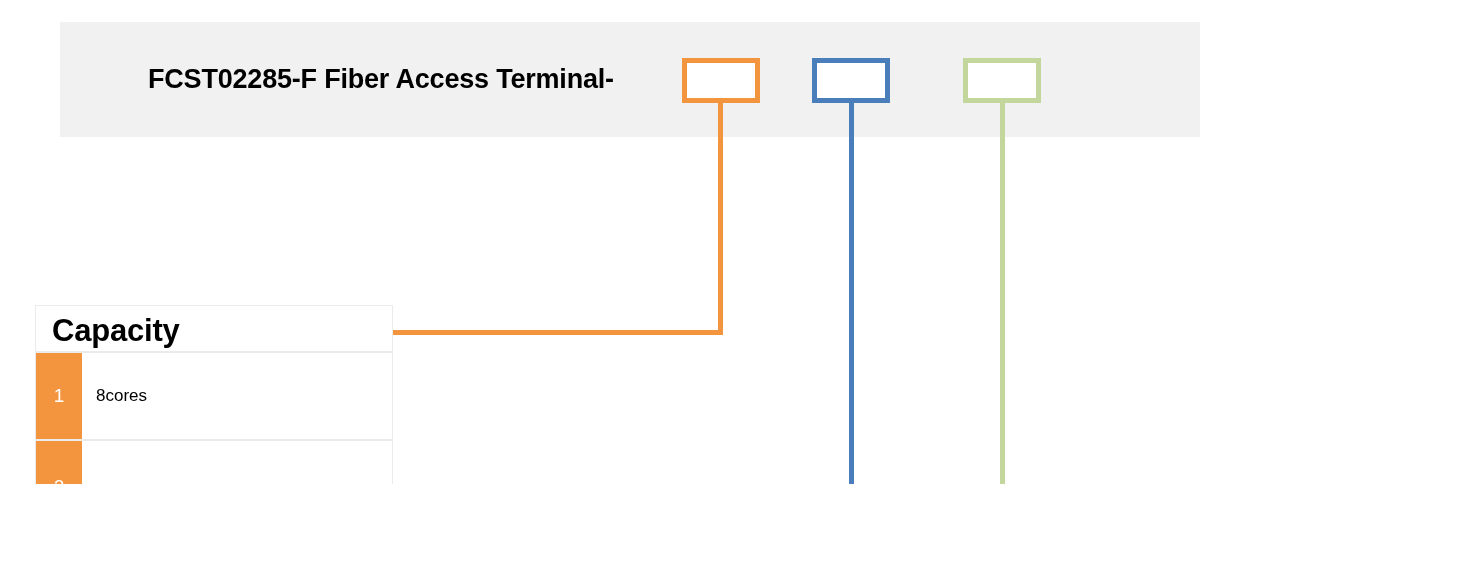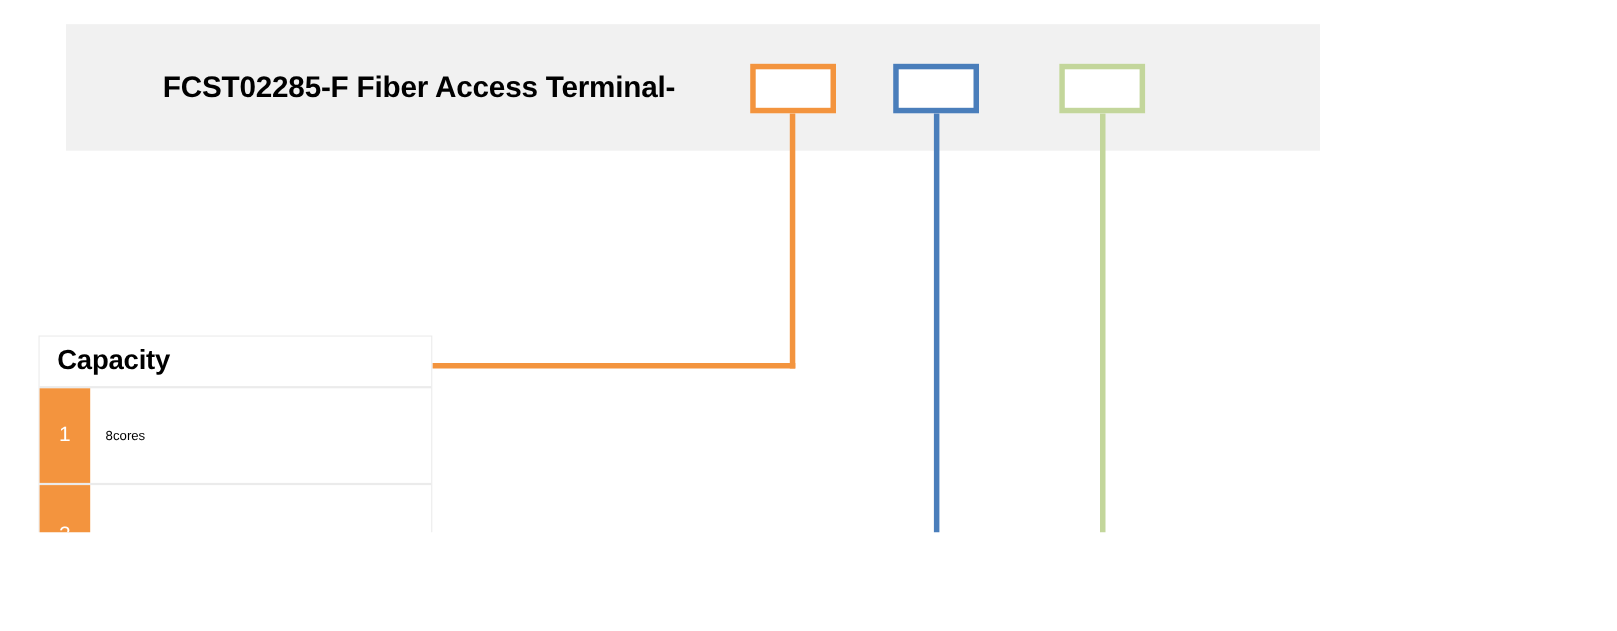--- a/index.html
+++ b/index.html
@@ -114,21 +114,21 @@
   .cap-head {
     position: relative;
     height: 47px;
     border-bottom: 2px solid #ebebeb;
     box-sizing: border-box;
   }
   .cap-head-label {
     position: absolute;
     left: 16px;
     top: 7px;
-    font-size: 25px;
+    font-size: 31px;
     font-weight: bold;
     color: #000000;
     font-stretch: condensed;
     letter-spacing: -0.2px;
   }
   .cap-row {
     position: relative;
     display: flex;
     align-items: stretch;
     height: 88px;
@@ -144,21 +144,21 @@
     font-size: 19px;
     display: flex;
     align-items: center;
     justify-content: center;
   }
   .cap-val {
     flex: 1 1 auto;
     display: flex;
     align-items: center;
     padding-left: 14px;
-    font-size: 12px;
+    font-size: 17px;
     color: #000000;
   }
 </style>
 </head>
 <body>
 
 <div id="canvas">
 
   <div class="header-band"></div>
   <div class="header-title">FCST02285-F Fiber Access Terminal-</div>

